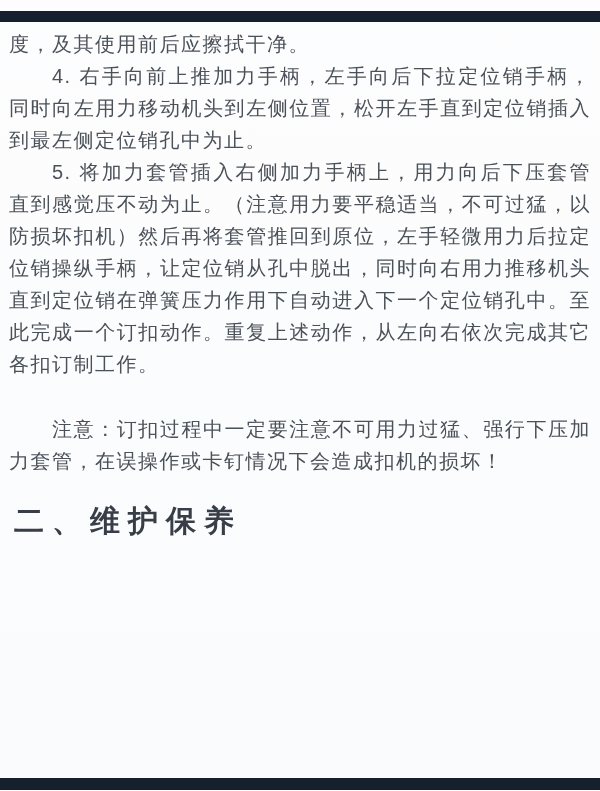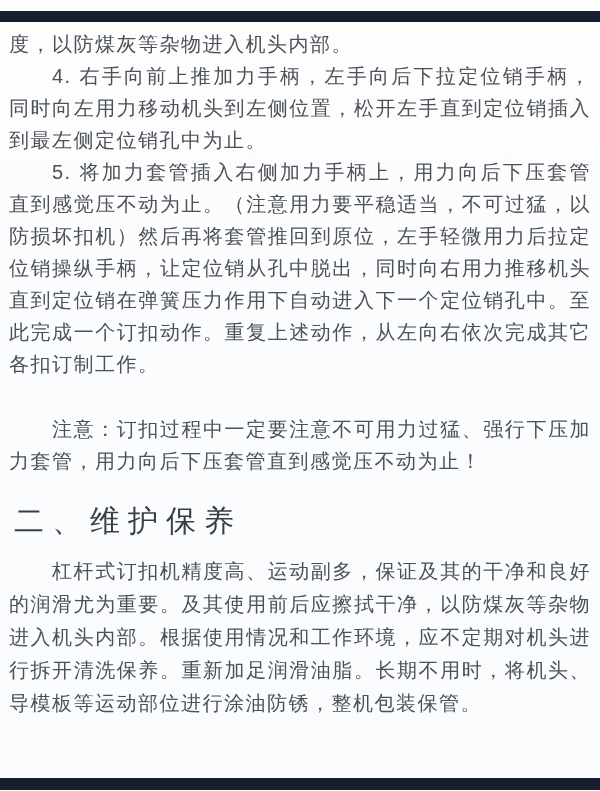--- a/index.html
+++ b/index.html
@@ -56,49 +56,48 @@
   .gap-small {
     margin-top: 11px;
   }
   .gap-large {
     margin-top: 33px;
   }
   .section-heading {
     margin: 27px 0 17px 5px;
     font-size: 30px;
     line-height: 34px;
-    font-weight: normal;
+    font-weight: bold;
     letter-spacing: 8px;
     color: #383e47;
   }
   .section .para {
     line-height: 33px;
   }
 </style>
 </head>
 <body>
 
 <div class="page">
 
   <div class="edge-bar-top"></div>
 
   <div class="content">
 
-    <p class="para">度，以防煤灰等杂物进入机头内部。</p>
+    <p class="para">度，及其使用前后应擦拭干净。</p>
 
     <p class="para indent">4. 右手向前上推加力手柄，左手向后下拉定位销手柄，同时向左用力移动机头到左侧位置，松开左手直到定位销插入到最左侧定位销孔中为止。</p>
 
     <p class="para indent">5. 将加力套管插入右侧加力手柄上，用力向后下压套管直到感觉压不动为止。（注意用力要平稳适当，不可过猛，以防损坏扣机）然后再将套管推回到原位，左手轻微用力后拉定位销操纵手柄，让定位销从孔中脱出，同时向右用力推移机头直到定位销在弹簧压力作用下自动进入下一个定位销孔中。至此完成一个订扣动作。重复上述动作，从左向右依次完成其它各扣订制工作。</p>
 
 
-    <p class="para indent gap-large">注意：订扣过程中一定要注意不可用力过猛、强行下压加力套管，用力向后下压套管直到感觉压不动为止！</p>
+    <p class="para indent gap-large">注意：订扣过程中一定要注意不可用力过猛、强行下压加力套管，在误操作或卡钉情况下会造成扣机的损坏！</p>
 
     <div class="section">
       <h2 class="section-heading">二、维护保养</h2>
 
-      <p class="para indent">杠杆式订扣机精度高、运动副多，保证及其的干净和良好的润滑尤为重要。及其使用前后应擦拭干净，以防煤灰等杂物进入机头内部。根据使用情况和工作环境，应不定期对机头进行拆开清洗保养。重新加足润滑油脂。长期不用时，将机头、导模板等运动部位进行涂油防锈，整机包装保管。</p>
     </div>
 
   </div>
 
   <div class="edge-bar-bottom"></div>
 
 </div>
 
 </body></html>

